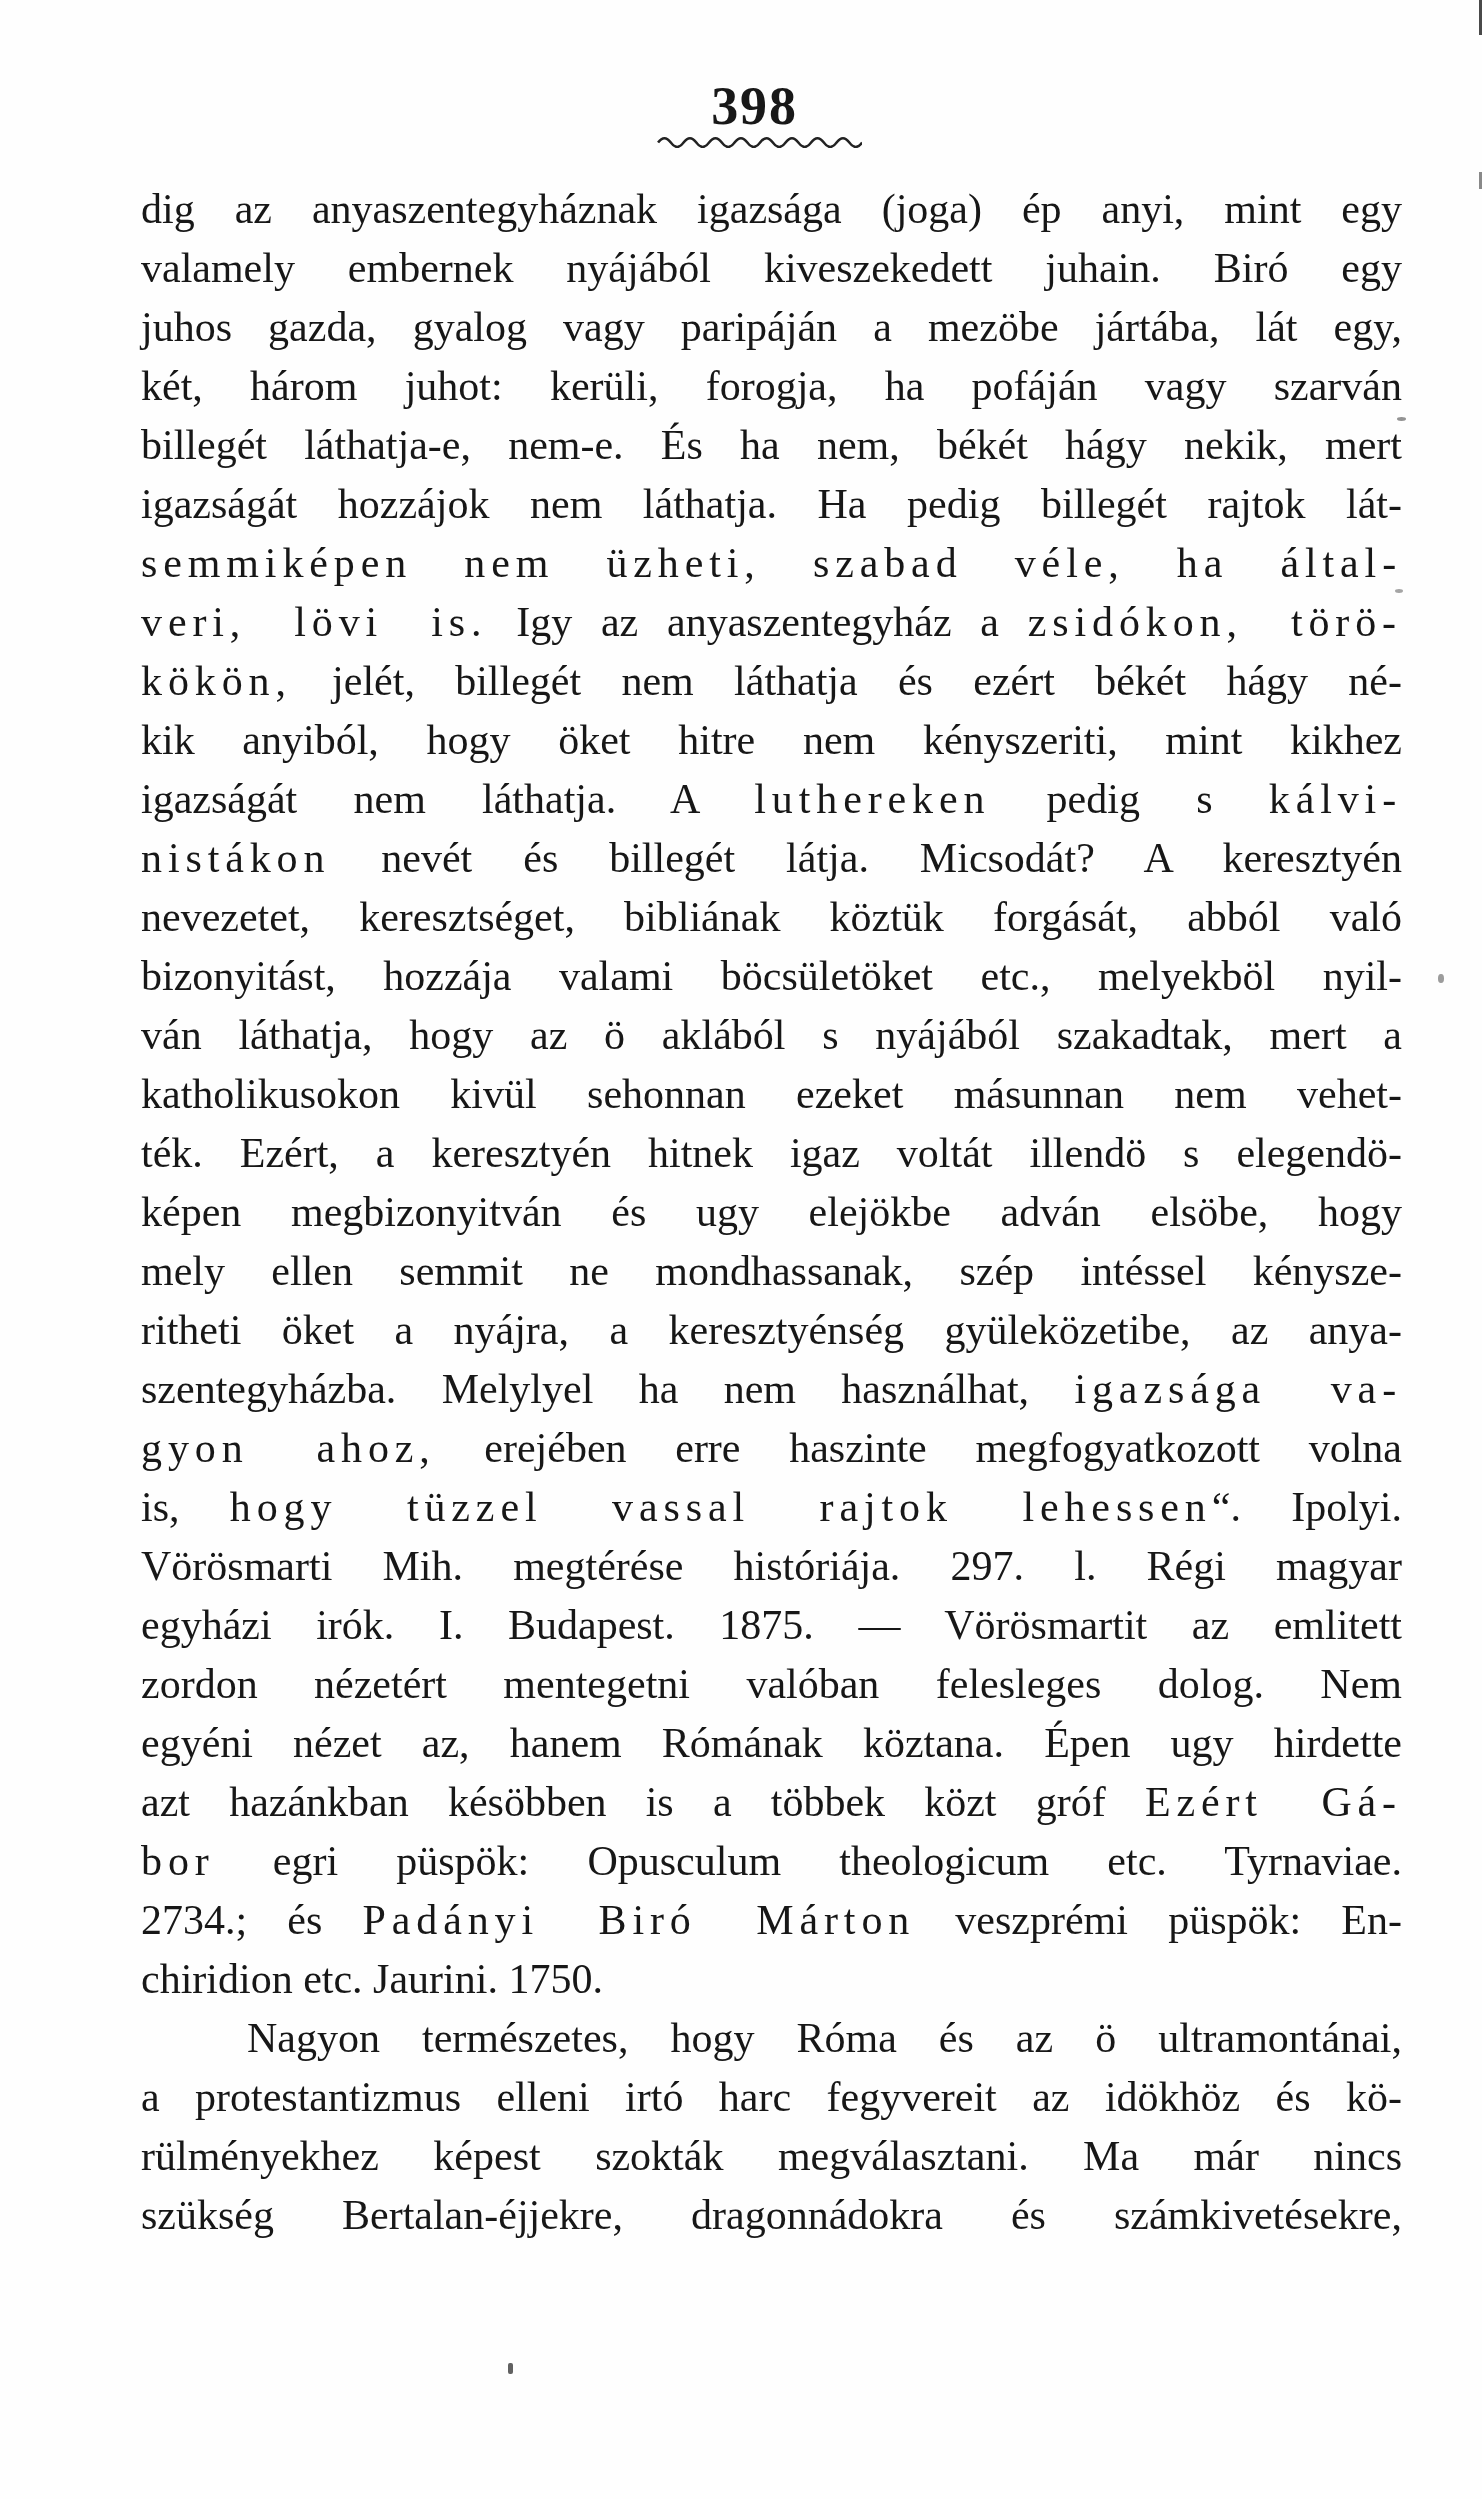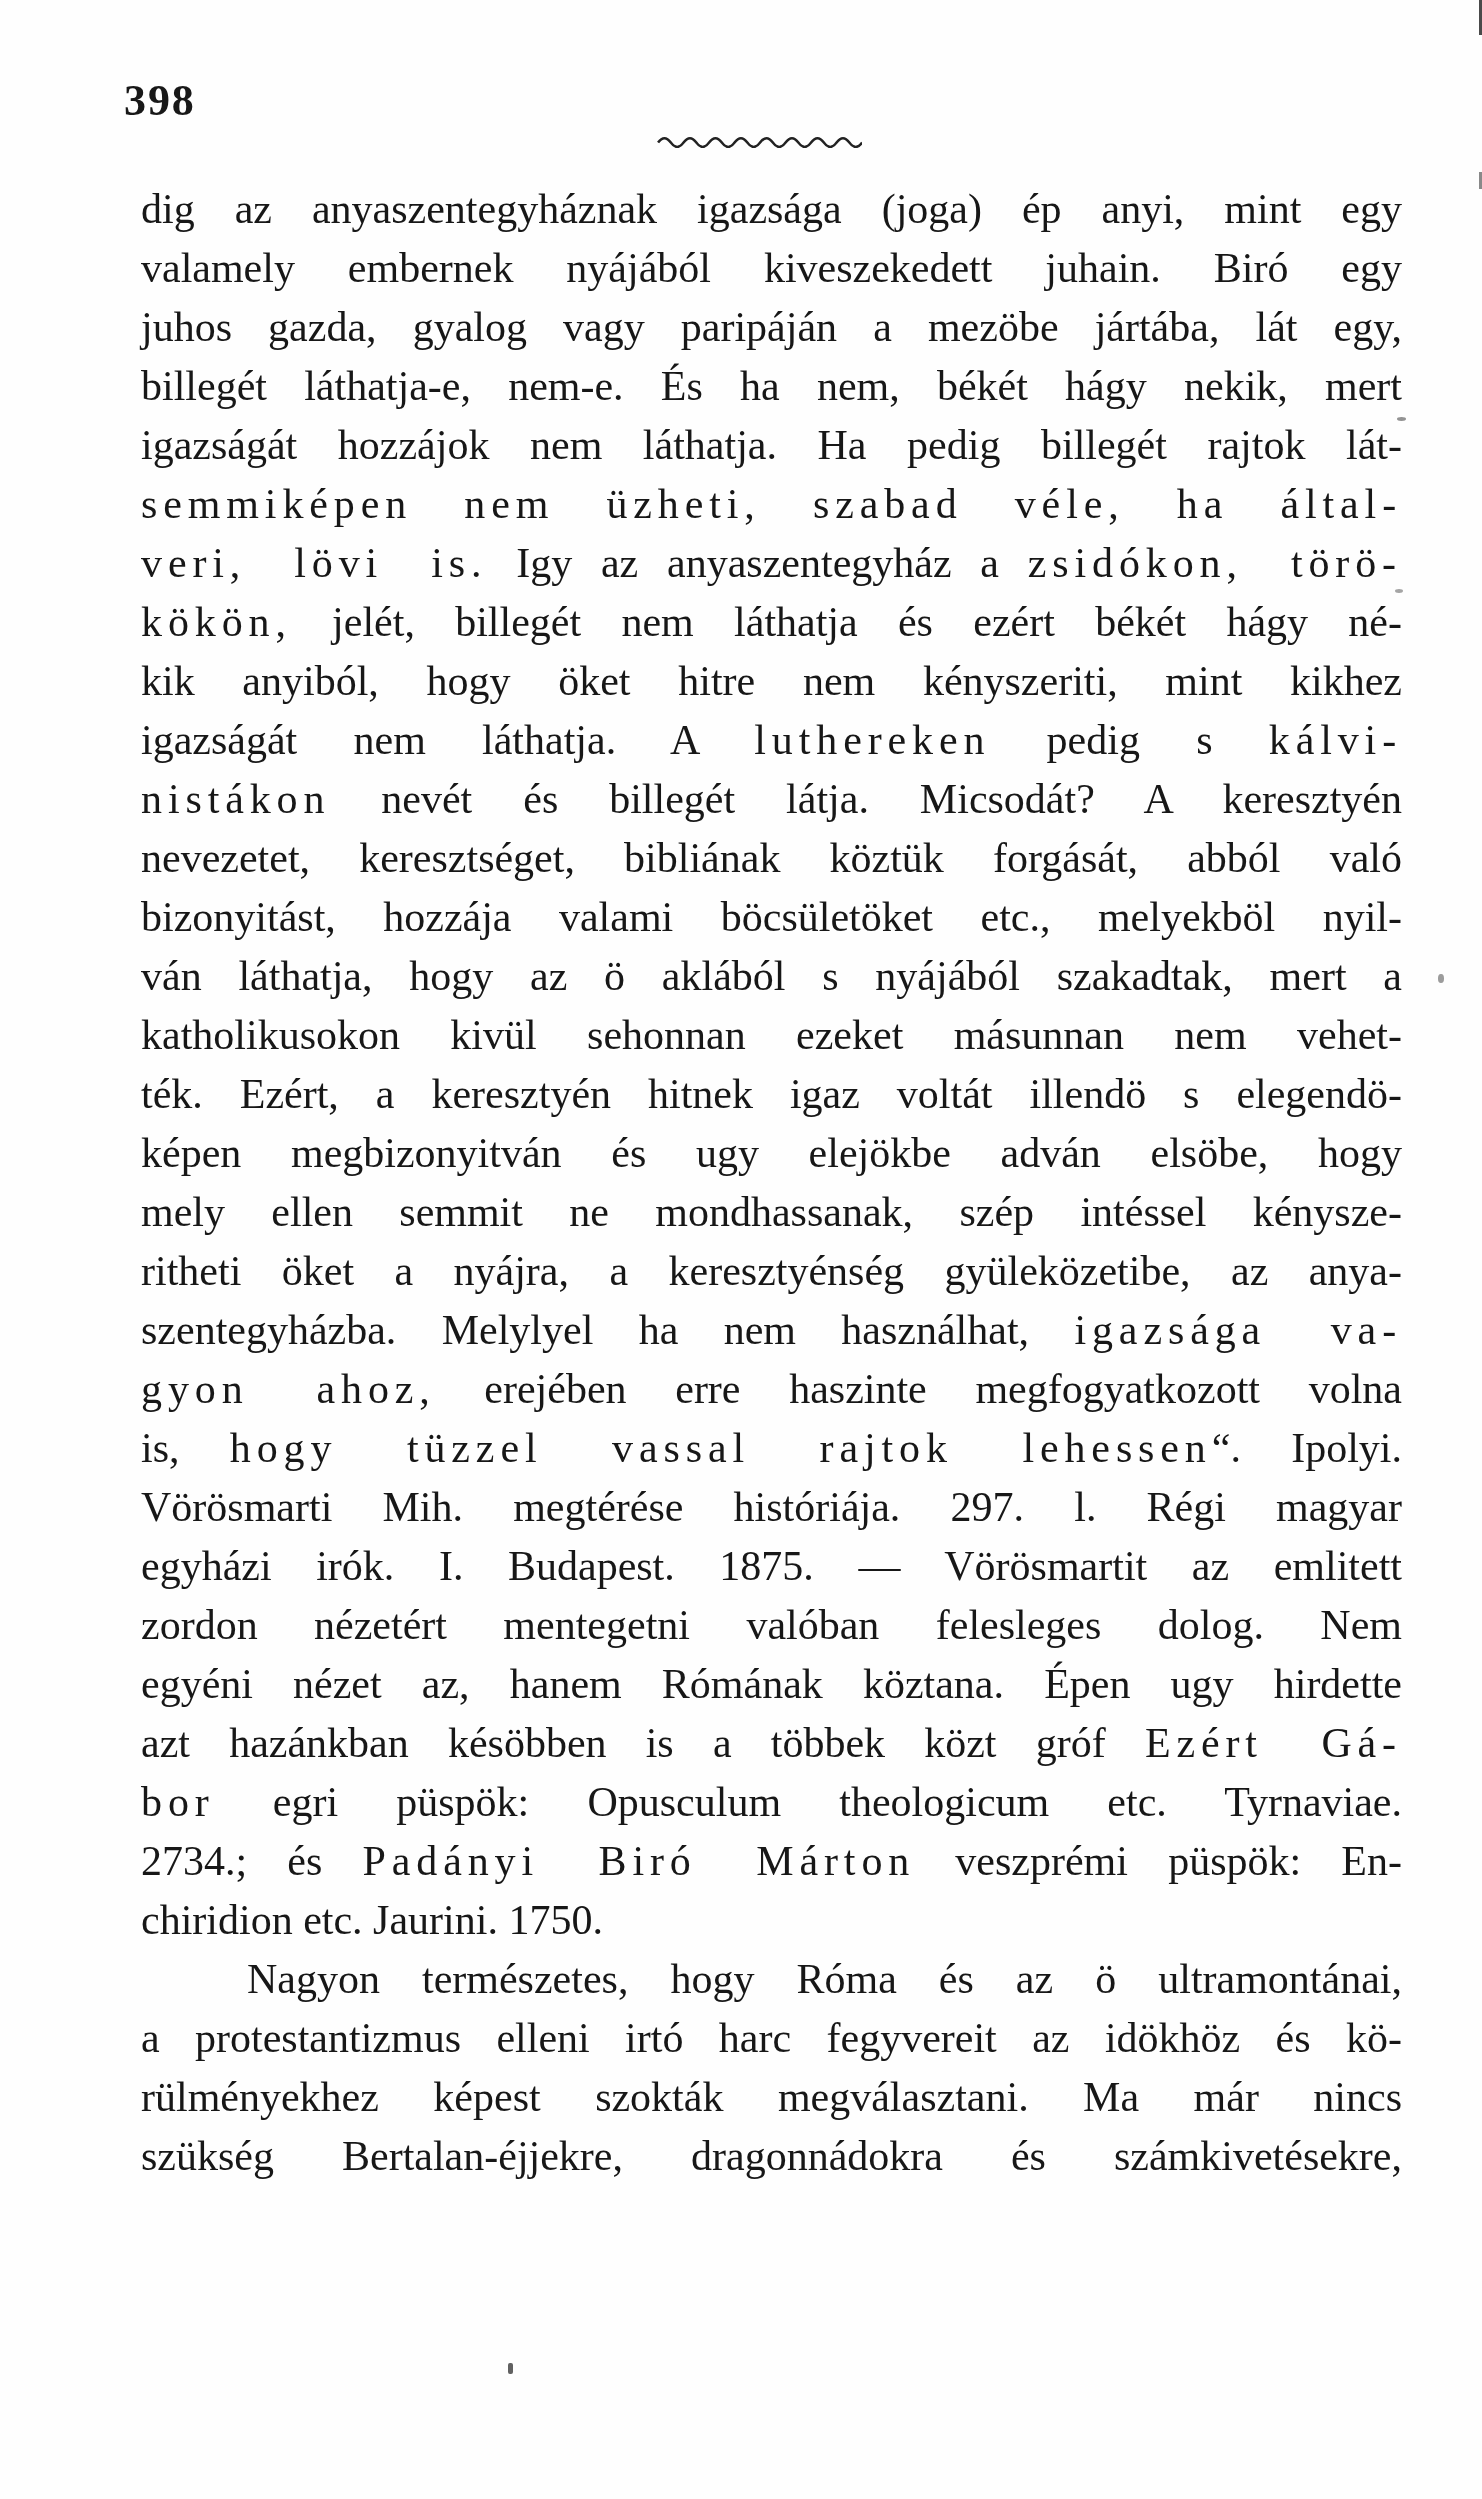--- a/index.html
+++ b/index.html
@@ -7,22 +7,22 @@
     position:relative;
     width:1483px;height:2500px;
     background:#fefefe;
     font-family:"Liberation Serif","DejaVu Serif",serif;
     color:#141414;
     overflow:hidden;
   }
   .page-number{
     position:absolute;
     top:75px;left:124px;width:1261px;
-    text-align:left;
-    font-size:44px;
+    text-align:center;
+    font-size:54px;
     font-weight:bold;
     letter-spacing:1.9px;
     color:#181818;
   }
   .wavy{
     position:absolute;
     top:131px;left:657px;
     width:205px;height:17.4px;
   }
   .body-text{
@@ -61,20 +61,21 @@
 
   <svg class="wavy" viewBox="0 0 212 18" aria-hidden="true">
     <path d="M1 12 q6.6 -9 13.2 0 t13.2 0 t13.2 0 t13.2 0 t13.2 0 t13.2 0 t13.2 0 t13.2 0 t13.2 0 t13.2 0 t13.2 0 t13.2 0 t13.2 0 t13.2 0 t13.2 0 t13.2 0" fill="none" stroke="#222" stroke-width="2.6"></path>
   </svg>
 
   <div class="body-text">
       <div>
         <div class="line"><span>dig az anyaszentegyháznak igazsága (joga) ép anyi, mint egy</span></div>
         <div class="line"><span>valamely embernek nyájából kiveszekedett juhain. Biró egy</span></div>
         <div class="line"><span>juhos gazda, gyalog vagy paripáján a mezöbe jártába, lát egy,</span></div>
+        <div class="line"><span>két, három juhot: kerüli, forogja, ha pofáján vagy szarván</span></div>
         <div class="line"><span>billegét láthatja-e, nem-e. És ha nem, békét hágy nekik, mert</span></div>
         <div class="line"><span>igazságát hozzájok nem láthatja. Ha pedig billegét rajtok lát-</span></div>
         <div class="line"><span class="sp">semmiképen nem üzheti, szabad véle, ha által-</span></div>
         <div class="line"><span class="sp">veri, lövi is.</span><span> Igy az anyaszentegyház a </span><span class="sp">zsidókon, törö-</span></div>
         <div class="line"><span class="sp">kökön,</span><span> jelét, billegét nem láthatja és ezért békét hágy né-</span></div>
         <div class="line"><span>kik anyiból, hogy öket hitre nem kényszeriti, mint kikhez</span></div>
         <div class="line"><span>igazságát nem láthatja. A </span><span class="sp">luthereken</span><span> pedig s </span><span class="sp">kálvi-</span></div>
         <div class="line"><span class="sp">nistákon</span><span> nevét és billegét látja. Micsodát? A keresztyén</span></div>
         <div class="line"><span>nevezetet, keresztséget, bibliának köztük forgását, abból való</span></div>
         <div class="line"><span>bizonyitást, hozzája valami böcsületöket etc., melyekböl nyil-</span></div>

